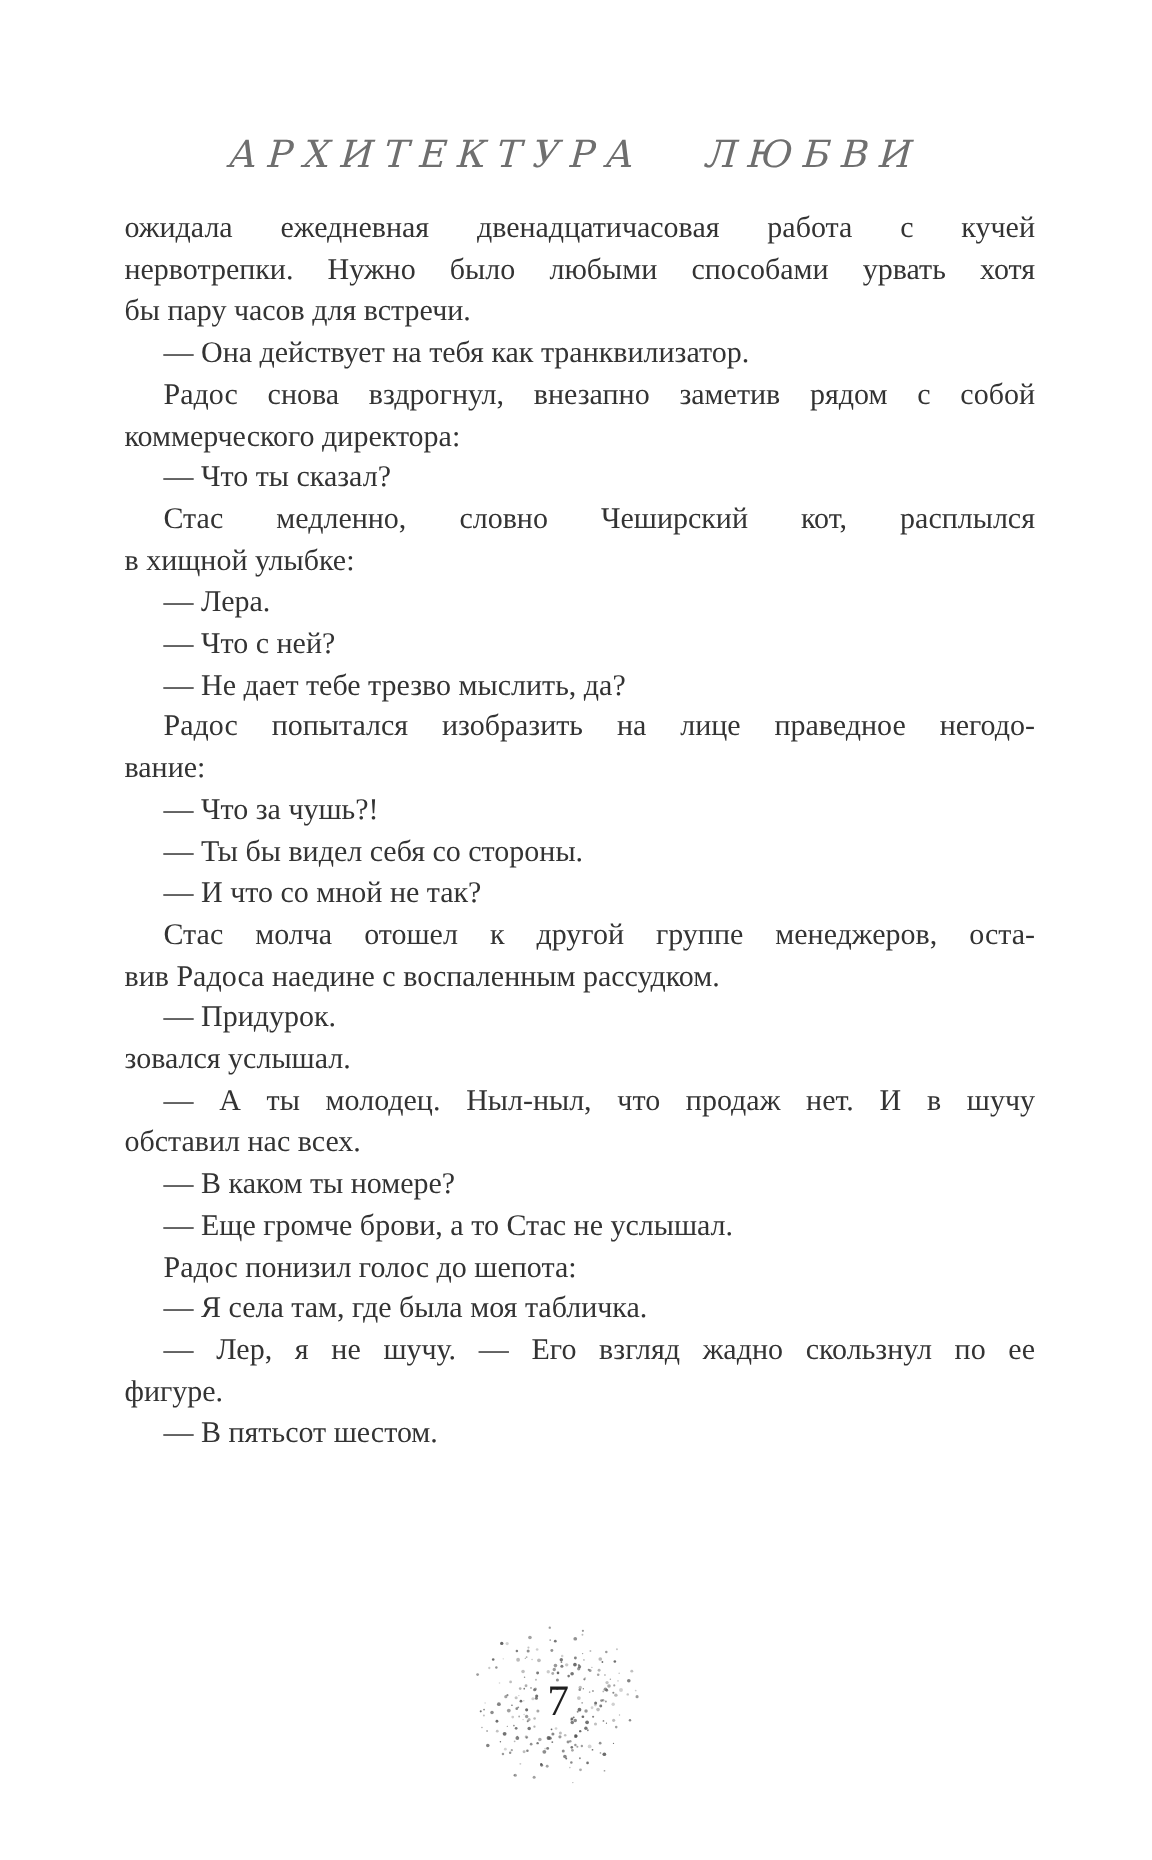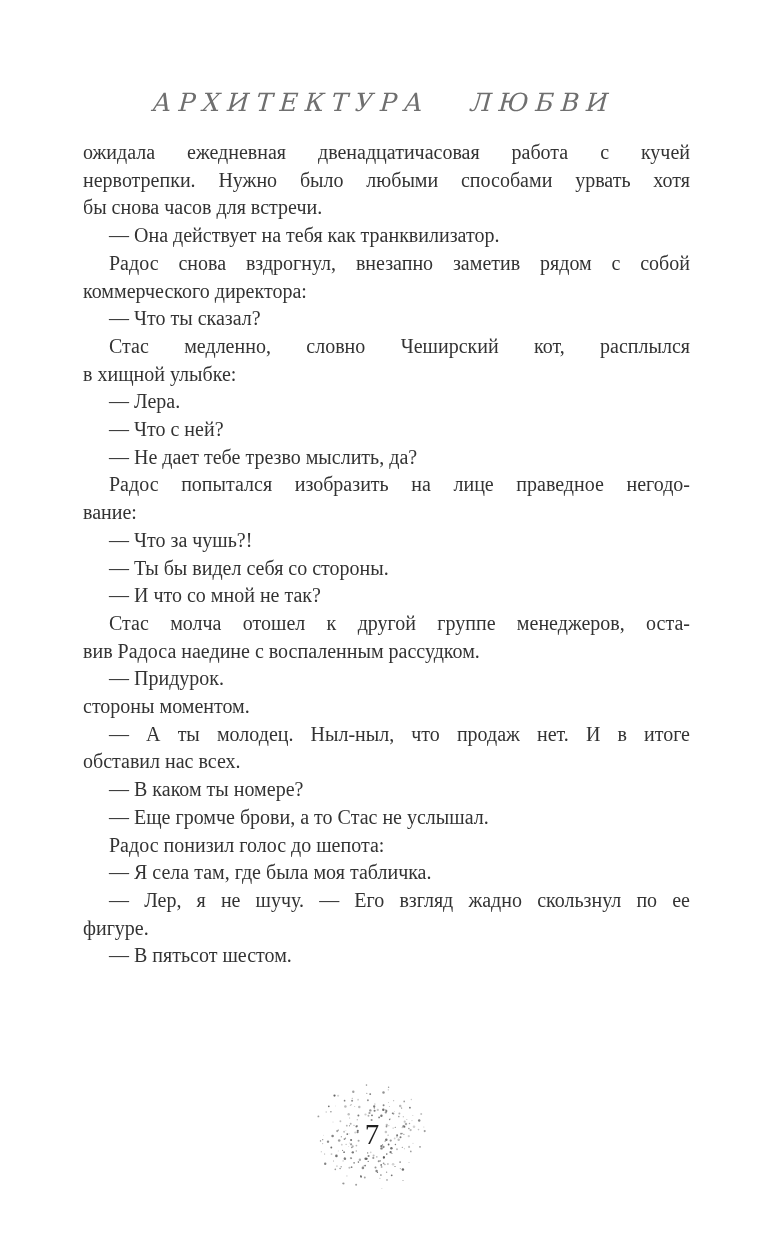--- a/index.html
+++ b/index.html
@@ -69,21 +69,21 @@
 <body>
 
 <div class="page">
 
   <div class="running-head">АРХИТЕКТУРА ЛЮБВИ</div>
 
   <div class="text-block">
       <div class="paragraph">
         <div class="line fill">ожидала ежедневная двенадцатичасовая работа с кучей</div>
         <div class="line fill">нервотрепки. Нужно было любыми способами урвать хотя</div>
-        <div class="line">бы снова часов для встречи.</div>
+        <div class="line">бы пару часов для встречи.</div>
       </div>
       <div class="paragraph">
         <div class="line indent">— Она действует на тебя как транквилизатор.</div>
       </div>
       <div class="paragraph">
         <div class="line fill indent">Радос снова вздрогнул, внезапно заметив рядом с собой</div>
         <div class="line">коммерческого директора:</div>
       </div>
       <div class="paragraph">
         <div class="line indent">— Что ты сказал?</div>
@@ -115,24 +115,24 @@
         <div class="line indent">— И что со мной не так?</div>
       </div>
       <div class="paragraph">
         <div class="line fill indent">Стас молча отошел к другой группе менеджеров, оста-</div>
         <div class="line">вив Радоса наедине с воспаленным рассудком.</div>
       </div>
       <div class="paragraph">
         <div class="line indent">— Придурок.</div>
       </div>
       <div class="paragraph">
-        <div class="line">стороны моментом.</div>
-      </div>
-      <div class="paragraph">
-        <div class="line fill indent">— А ты молодец. Ныл-ныл, что продаж нет. И в итоге</div>
+        <div class="line">зовался услышал.</div>
+      </div>
+      <div class="paragraph">
+        <div class="line fill indent">— А ты молодец. Ныл-ныл, что продаж нет. И в шучу</div>
         <div class="line">обставил нас всех.</div>
       </div>
       <div class="paragraph">
         <div class="line indent">— В каком ты номере?</div>
       </div>
       <div class="paragraph">
         <div class="line indent">— Еще громче брови, а то Стас не услышал.</div>
       </div>
       <div class="paragraph">
         <div class="line indent">Радос понизил голос до шепота:</div>

